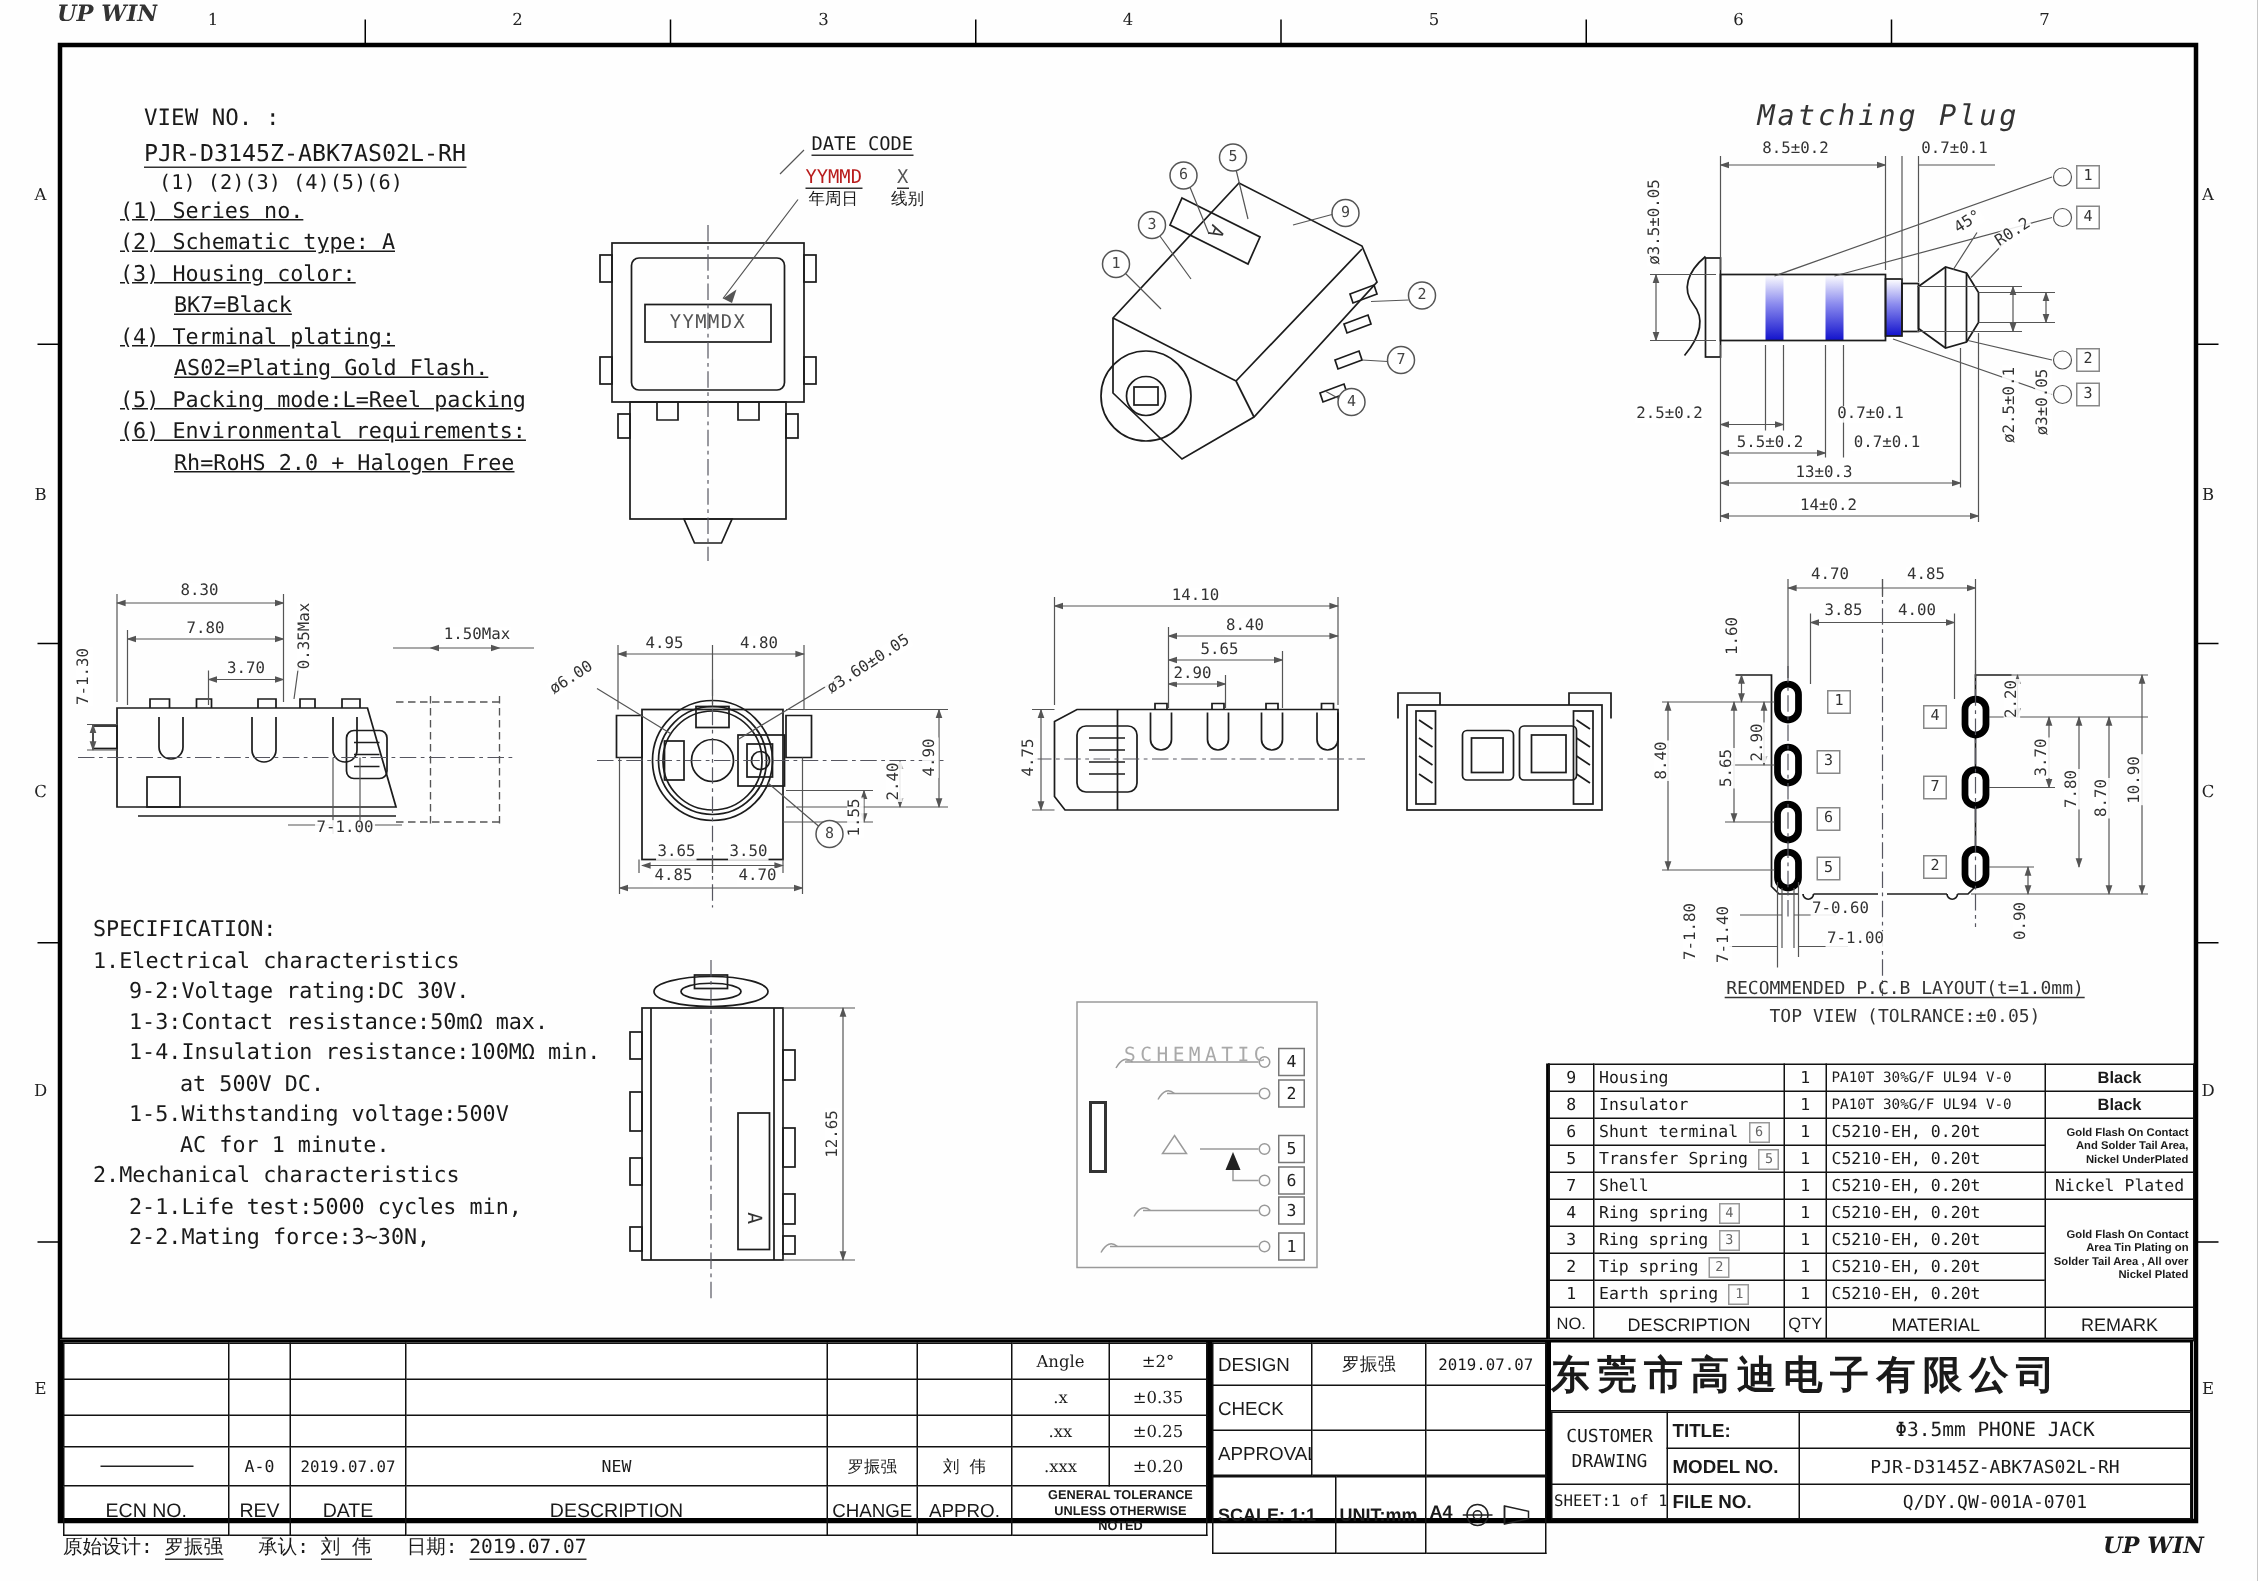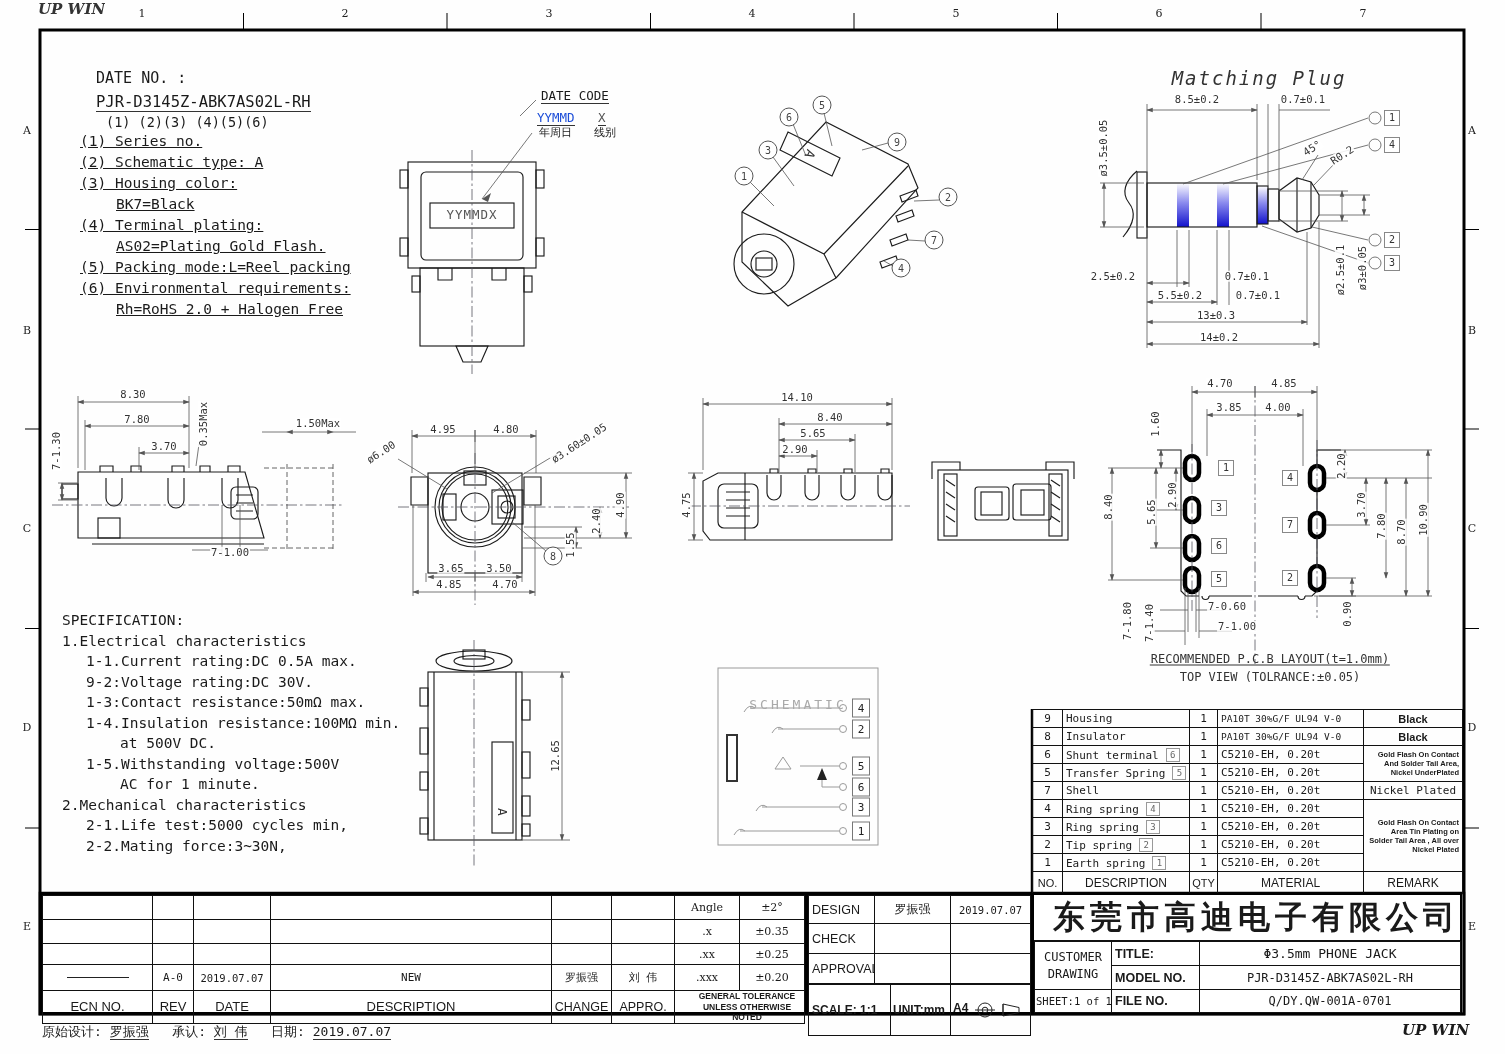--- a/index.html
+++ b/index.html
@@ -29,22 +29,22 @@
   td{border:1.4px solid #111;padding:0 3px;overflow:hidden;white-space:nowrap;
      font-size:11px;vertical-align:middle;}
   .ctr{text-align:center;}
   .blk{position:absolute;border:2.5px solid #000;box-sizing:border-box;background:#fff;}
   .rem-s{font-size:7.5px;line-height:1.2;white-space:normal;text-align:right;font-family:"Liberation Sans",sans-serif;font-weight:bold;}
   .sans{font-family:"Liberation Sans",sans-serif;}
   .tag{display:inline-block;width:12px;height:12px;border:1px solid #999;font-size:9px;
        line-height:12px;text-align:center;color:#666;margin-left:7px;vertical-align:1px;}
   .tol-note{font-size:8.5px;line-height:1.25;white-space:normal;text-align:center;
        font-family:"Liberation Sans",sans-serif;font-weight:bold;padding-left:18px;}
-  .company{font-family:"DejaVu Serif",serif;font-weight:bold;font-size:32px;
-       letter-spacing:5px;text-align:right;line-height:45px;}
+  .company{font-family:"DejaVu Serif",serif;font-weight:bold;font-size:26px;
+       letter-spacing:5px;text-align:left;line-height:45px;}
   .brand{font-family:"DejaVu Serif",serif;font-style:italic;font-weight:bold;font-size:15px;}
   .schtxt{color:#a9a9a9;letter-spacing:3px;font-size:13px;}
   .termbox{position:absolute;transform:translate(-50%,-50%);width:16px;height:17px;
        border:1px solid #777;font-size:11px;color:#222;background:#fff;
        display:flex;align-items:center;justify-content:center;}
   .mg{stroke:#1c1c1c;stroke-width:1.15;fill:none;}
   .thin{stroke:#555;stroke-width:.8;fill:none;}
   .dm{stroke:#555;stroke-width:.8;fill:none;marker-start:url(#ar);marker-end:url(#ar);}
   .cl{stroke:#565660;stroke-width:.8;stroke-dasharray:11 3 2.5 3;fill:none;}
   .dsh{stroke:#555;stroke-width:.9;stroke-dasharray:5 3;fill:none;}
@@ -305,36 +305,36 @@
 <span class="gridnum" style="left:27px;top:926px">E</span>
 <span class="gridnum" style="left:1472px;top:130px">A</span>
 <span class="gridnum" style="left:1472px;top:330px">B</span>
 <span class="gridnum" style="left:1472px;top:528px">C</span>
 <span class="gridnum" style="left:1472px;top:727px">D</span>
 <span class="gridnum" style="left:1472px;top:926px">E</span>
 <div class="txt brand" style="left:38px;top:2px;height:12px;overflow:hidden;color:#333">UP WIN</div>
 <div class="txt brand" style="left:1402px;top:1023px">UP WIN</div>
 
 <div class="txt" style="left:80px;top:66px">
-  <div style="padding-left:16px;font-size:15px;line-height:24px">DATE NO. :</div>
+  <div style="padding-left:16px;font-size:15px;line-height:24px">VIEW NO. :</div>
   <div style="padding-left:16px;font-size:15.5px;line-height:24px"><span class="underl">PJR-D3145Z-ABK7AS02L-RH</span></div>
   <div style="padding-left:26px;font-size:13.5px;line-height:17px">(1)     (2)(3) (4)(5)(6)</div>
   <div class="notes">(1) Series no.</div>
   <div class="notes">(2) Schematic type: A</div>
   <div class="notes">(3) Housing color:</div>
   <div class="notes cont">BK7=Black</div>
   <div class="notes">(4) Terminal plating:</div>
   <div class="notes cont">AS02=Plating Gold Flash.</div>
   <div class="notes">(5) Packing mode:L=Reel packing</div>
   <div class="notes">(6) Environmental requirements:</div>
   <div class="notes cont">Rh=RoHS 2.0 + Halogen Free</div>
 </div>
 
 <span class="txt underl" style="left:541px;top:90px;font-size:12.5px">DATE CODE</span>
-<span class="txt underl" style="left:537px;top:112px;font-size:12.5px;color:#1d4ed8">YYMMD</span>
+<span class="txt underl" style="left:537px;top:112px;font-size:12.5px;color:#b91c1c">YYMMD</span>
 <span class="txt underl" style="left:598px;top:112px;font-size:12.5px;color:#555">X</span>
 <span class="txt" style="left:539px;top:127px;font-size:11px">年周日</span>
 <span class="txt" style="left:594px;top:127px;font-size:11px">线别</span>
 <span class="dim" style="left:472px;top:215px;font-size:12.5px;color:#555;letter-spacing:1px;background:none">YYMMDX</span>
 
 <span class="balloon" style="left:744px;top:176px">1</span>
 <span class="balloon" style="left:768px;top:150px">3</span>
 <span class="balloon" style="left:789px;top:117px">6</span>
 <span class="balloon" style="left:822px;top:105px">5</span>
 <span class="balloon" style="left:897px;top:142px">9</span>
@@ -413,21 +413,20 @@
 <span class="pbox" style="left:1219px;top:579px">5</span>
 <span class="pbox" style="left:1290px;top:478px">4</span>
 <span class="pbox" style="left:1290px;top:525px">7</span>
 <span class="pbox" style="left:1290px;top:578px">2</span>
 <span class="dim underl" style="left:1270px;top:659px;font-size:12px;background:none">RECOMMENDED P.C.B LAYOUT(t=1.0mm)</span>
 <span class="dim" style="left:1270px;top:677px;font-size:12px;background:none">TOP VIEW (TOLRANCE:±0.05)</span>
 
 <div class="txt spec" style="left:62px;top:610px">
   <div>SPECIFICATION:</div>
   <div>1.Electrical characteristics</div>
-  <div class="in1">1-1.Current rating:DC 0.5A max.</div>
   <div class="in1">9-2:Voltage rating:DC 30V.</div>
   <div class="in1">1-3:Contact resistance:50mΩ max.</div>
   <div class="in1">1-4.Insulation resistance:100MΩ min.</div>
   <div class="in2">at 500V DC.</div>
   <div class="in1">1-5.Withstanding voltage:500V</div>
   <div class="in2">AC for 1 minute.</div>
   <div>2.Mechanical characteristics</div>
   <div class="in1">2-1.Life test:5000 cycles min,</div>
   <div class="in1">2-2.Mating force:3~30N,</div>
 </div>

